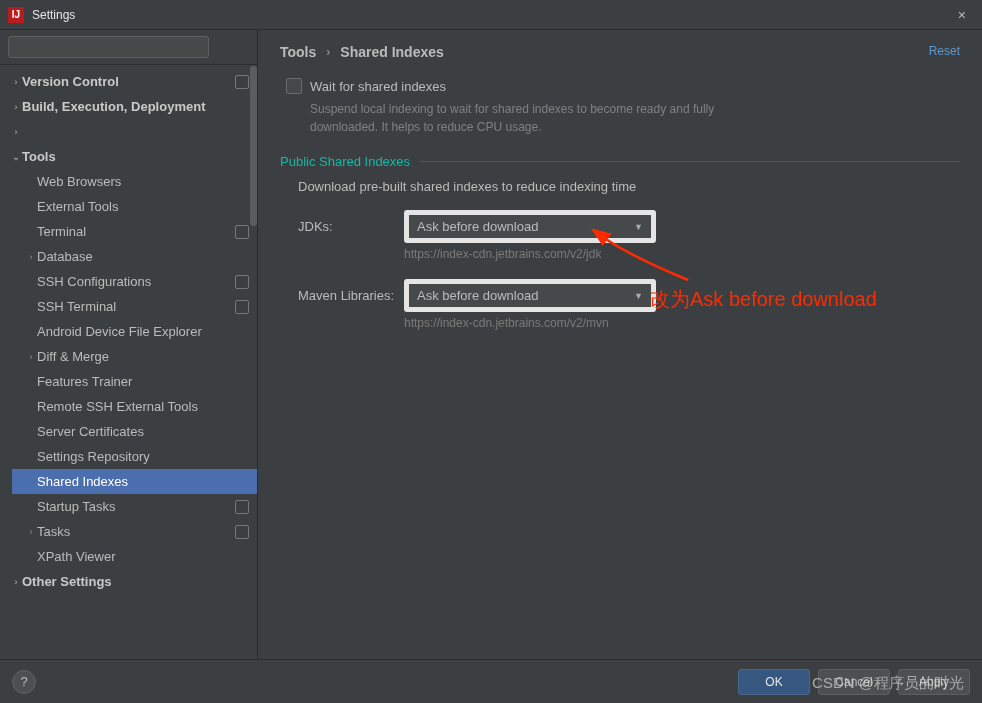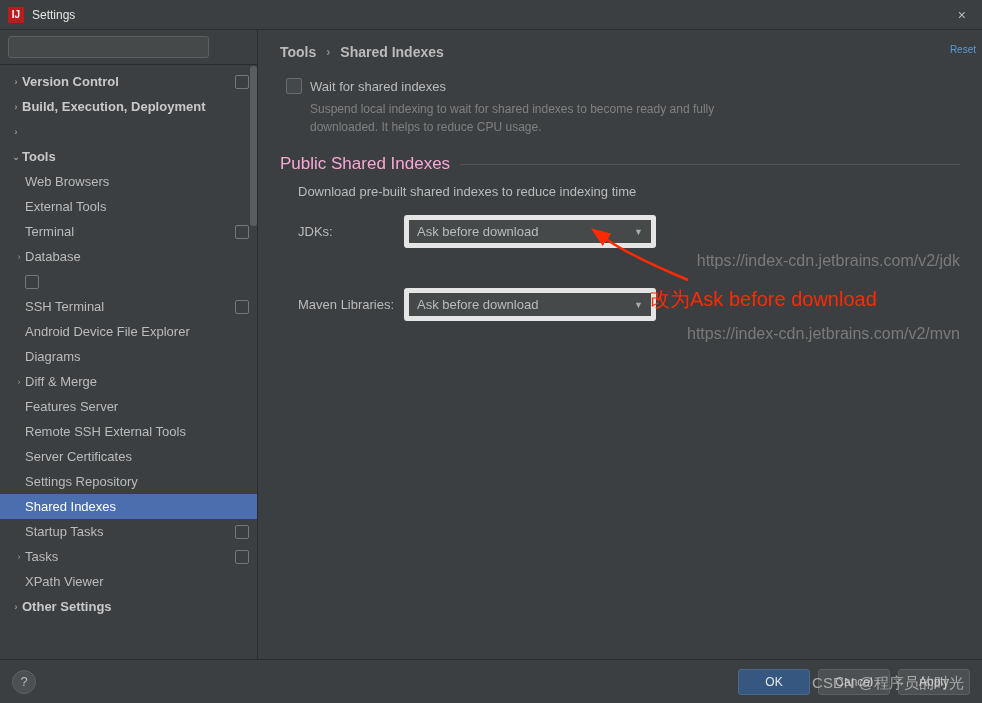--- a/index.html
+++ b/index.html
@@ -76,21 +76,21 @@
 .tree-item .arrow {
   width: 12px; text-align: center; font-size: 9px; color: #999;
 }
 .tree-item .label { flex: 1; }
 .tree-item .badge {
   width: 14px; height: 14px;
   border: 1px solid #777; border-radius: 2px;
   font-size: 8px; color: #999;
 }
 .ind-0 { padding-left: 10px; }
-.ind-1 { padding-left: 13px; }
+.ind-1 { padding-left: 13px; margin-left: 12px; }
 
 .scrollbar-hint {
   position: absolute;
   right: 0; top: 36px;
   width: 7px; height: 160px;
   background: #5a5d5f;
   border-radius: 3px;
 }
 
 .main {
@@ -100,42 +100,42 @@
   position: relative;
   overflow: hidden;
 }
 .crumbs {
   display: flex; align-items: center; gap: 10px;
   color: #bbb; font-size: 14px; font-weight: 600;
   margin-bottom: 18px;
 }
 .crumbs .sep { color: #888; font-size: 12px; }
 .reset-link {
-  position: absolute; top: 14px; right: 6px;
-  color: #5c9ad1; font-size: 10px; cursor: pointer;
+  position: absolute; top: 14px; right: 22px;
+  color: #5c9ad1; font-size: 12px; cursor: pointer;
 }
 .checkbox-row {
   display: flex; align-items: center; gap: 8px;
   margin-left: 6px;
 }
 .checkbox {
   width: 16px; height: 16px;
   border: 1px solid #6b6b6b; border-radius: 2px;
   background: #43494a;
 }
 .help-text {
   color: #808080; font-size: 12px;
   margin: 6px 0 0 30px;
   line-height: 1.5;
   max-width: 440px;
 }
 .section-divider {
   display: flex; align-items: center;
   margin: 18px 0 10px 0;
-  color: #f9a8d4; font-size: 17px;
+  color: #14b8a6; font-size: 13px;
 }
 .section-divider .line {
   flex: 1; height: 1px; background: #555; margin-left: 10px;
 }
 .sub-desc {
   color: #bbb; font-size: 13px;
   margin: 4px 0 16px 18px;
 }
 .form-row {
   display: flex; align-items: center;
@@ -150,23 +150,22 @@
   padding: 4px 26px 4px 8px;
   color: #bbb;
   position: relative;
   cursor: pointer;
 }
 .dropdown .caret {
   position: absolute; right: 8px; top: 50%; transform: translateY(-50%);
   font-size: 9px; color: #aaa;
 }
 .url-hint {
-  color: #7a7a7a; font-size: 16px;
+  color: #7a7a7a; font-size: 12px;
   margin: 4px 0 18px 124px;
-  text-align: right;
 }
 
 .annotation {
   position: absolute;
   color: #ff2a00;
   font-size: 20px;
   pointer-events: none;
 }
 
 .footer {
@@ -252,42 +251,39 @@
           <span class="arrow"></span>
           <span class="label">Terminal</span>
           <span class="badge"></span>
         </div>
         <div class="tree-item ind-1">
           <span class="arrow">›</span>
           <span class="label">Database</span>
         </div>
         <div class="tree-item ind-1">
           <span class="arrow"></span>
+          <span class="label">SSH Configurations</span>
           <span class="badge"></span>
         </div>
         <div class="tree-item ind-1">
           <span class="arrow"></span>
           <span class="label">SSH Terminal</span>
           <span class="badge"></span>
         </div>
         <div class="tree-item ind-1">
           <span class="arrow"></span>
           <span class="label">Android Device File Explorer</span>
         </div>
         <div class="tree-item ind-1">
-          <span class="arrow"></span>
-          <span class="label">Diagrams</span>
-        </div>
-        <div class="tree-item ind-1">
           <span class="arrow">›</span>
           <span class="label">Diff &amp; Merge</span>
         </div>
         <div class="tree-item ind-1">
           <span class="arrow"></span>
-          <span class="label">Features Server</span>
+          <span class="label">Features Trainer</span>
         </div>
         <div class="tree-item ind-1">
           <span class="arrow"></span>
           <span class="label">Remote SSH External Tools</span>
         </div>
         <div class="tree-item ind-1">
           <span class="arrow"></span>
           <span class="label">Server Certificates</span>
         </div>
         <div class="tree-item ind-1">

